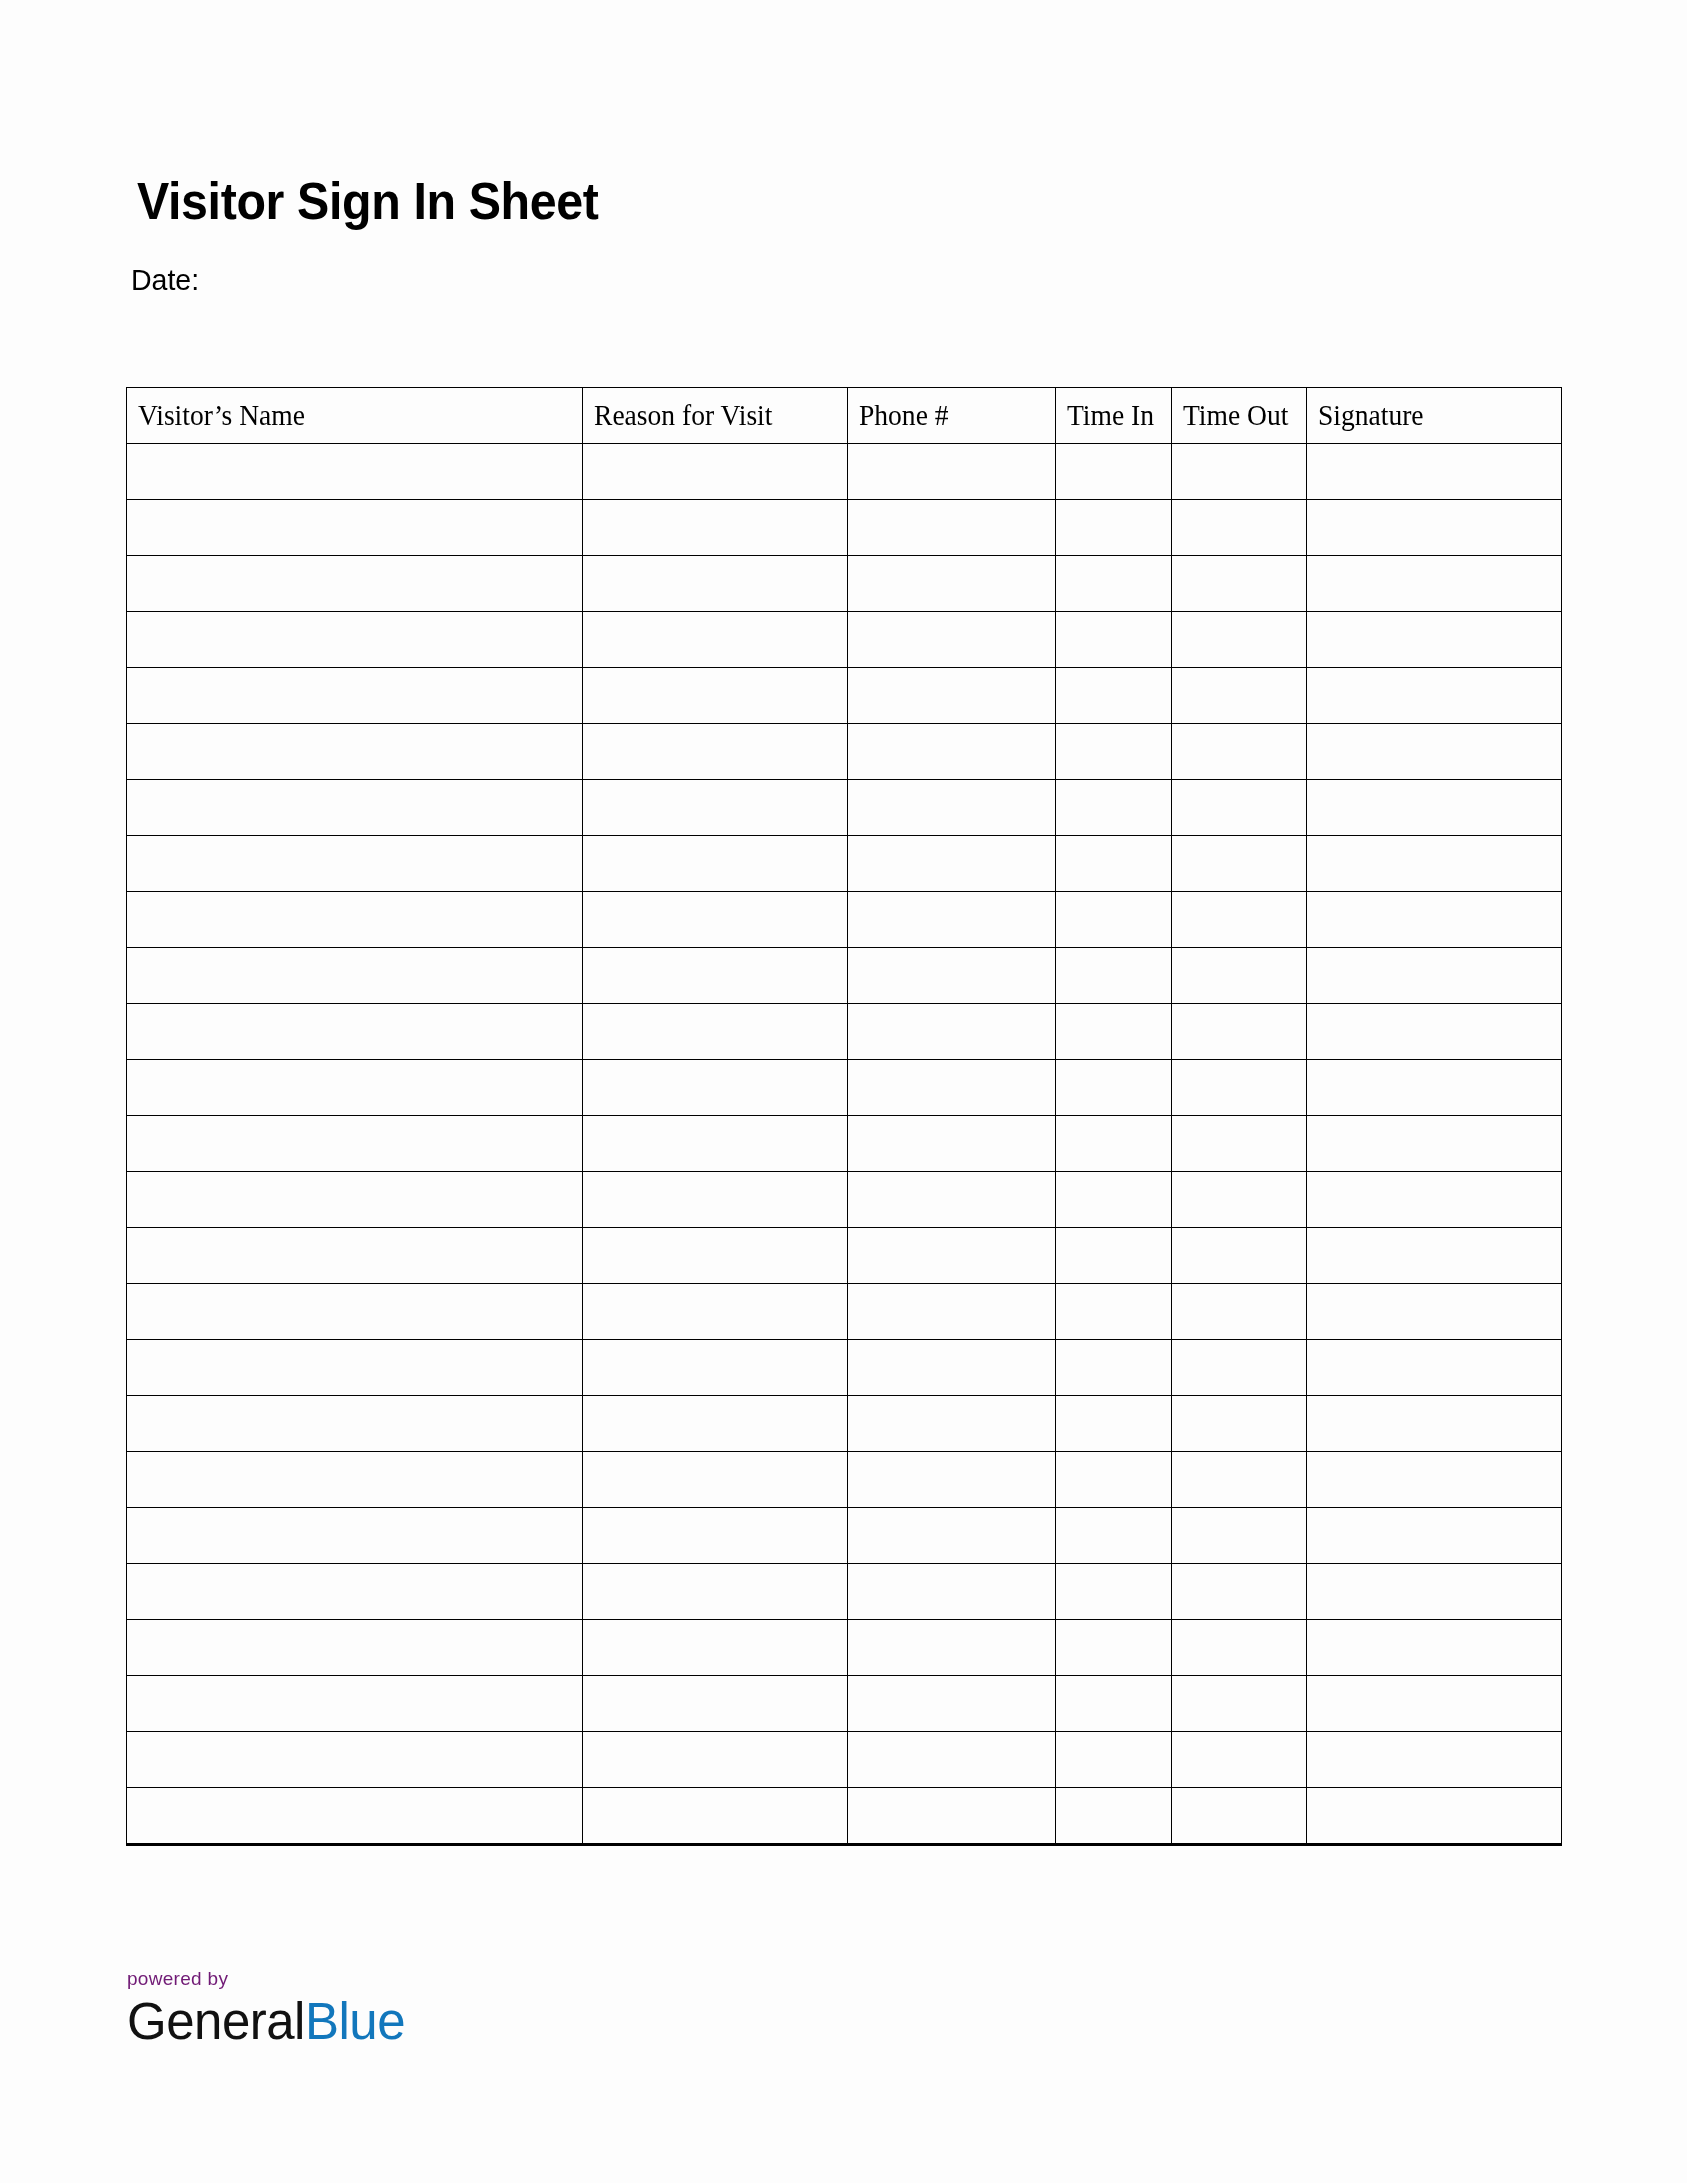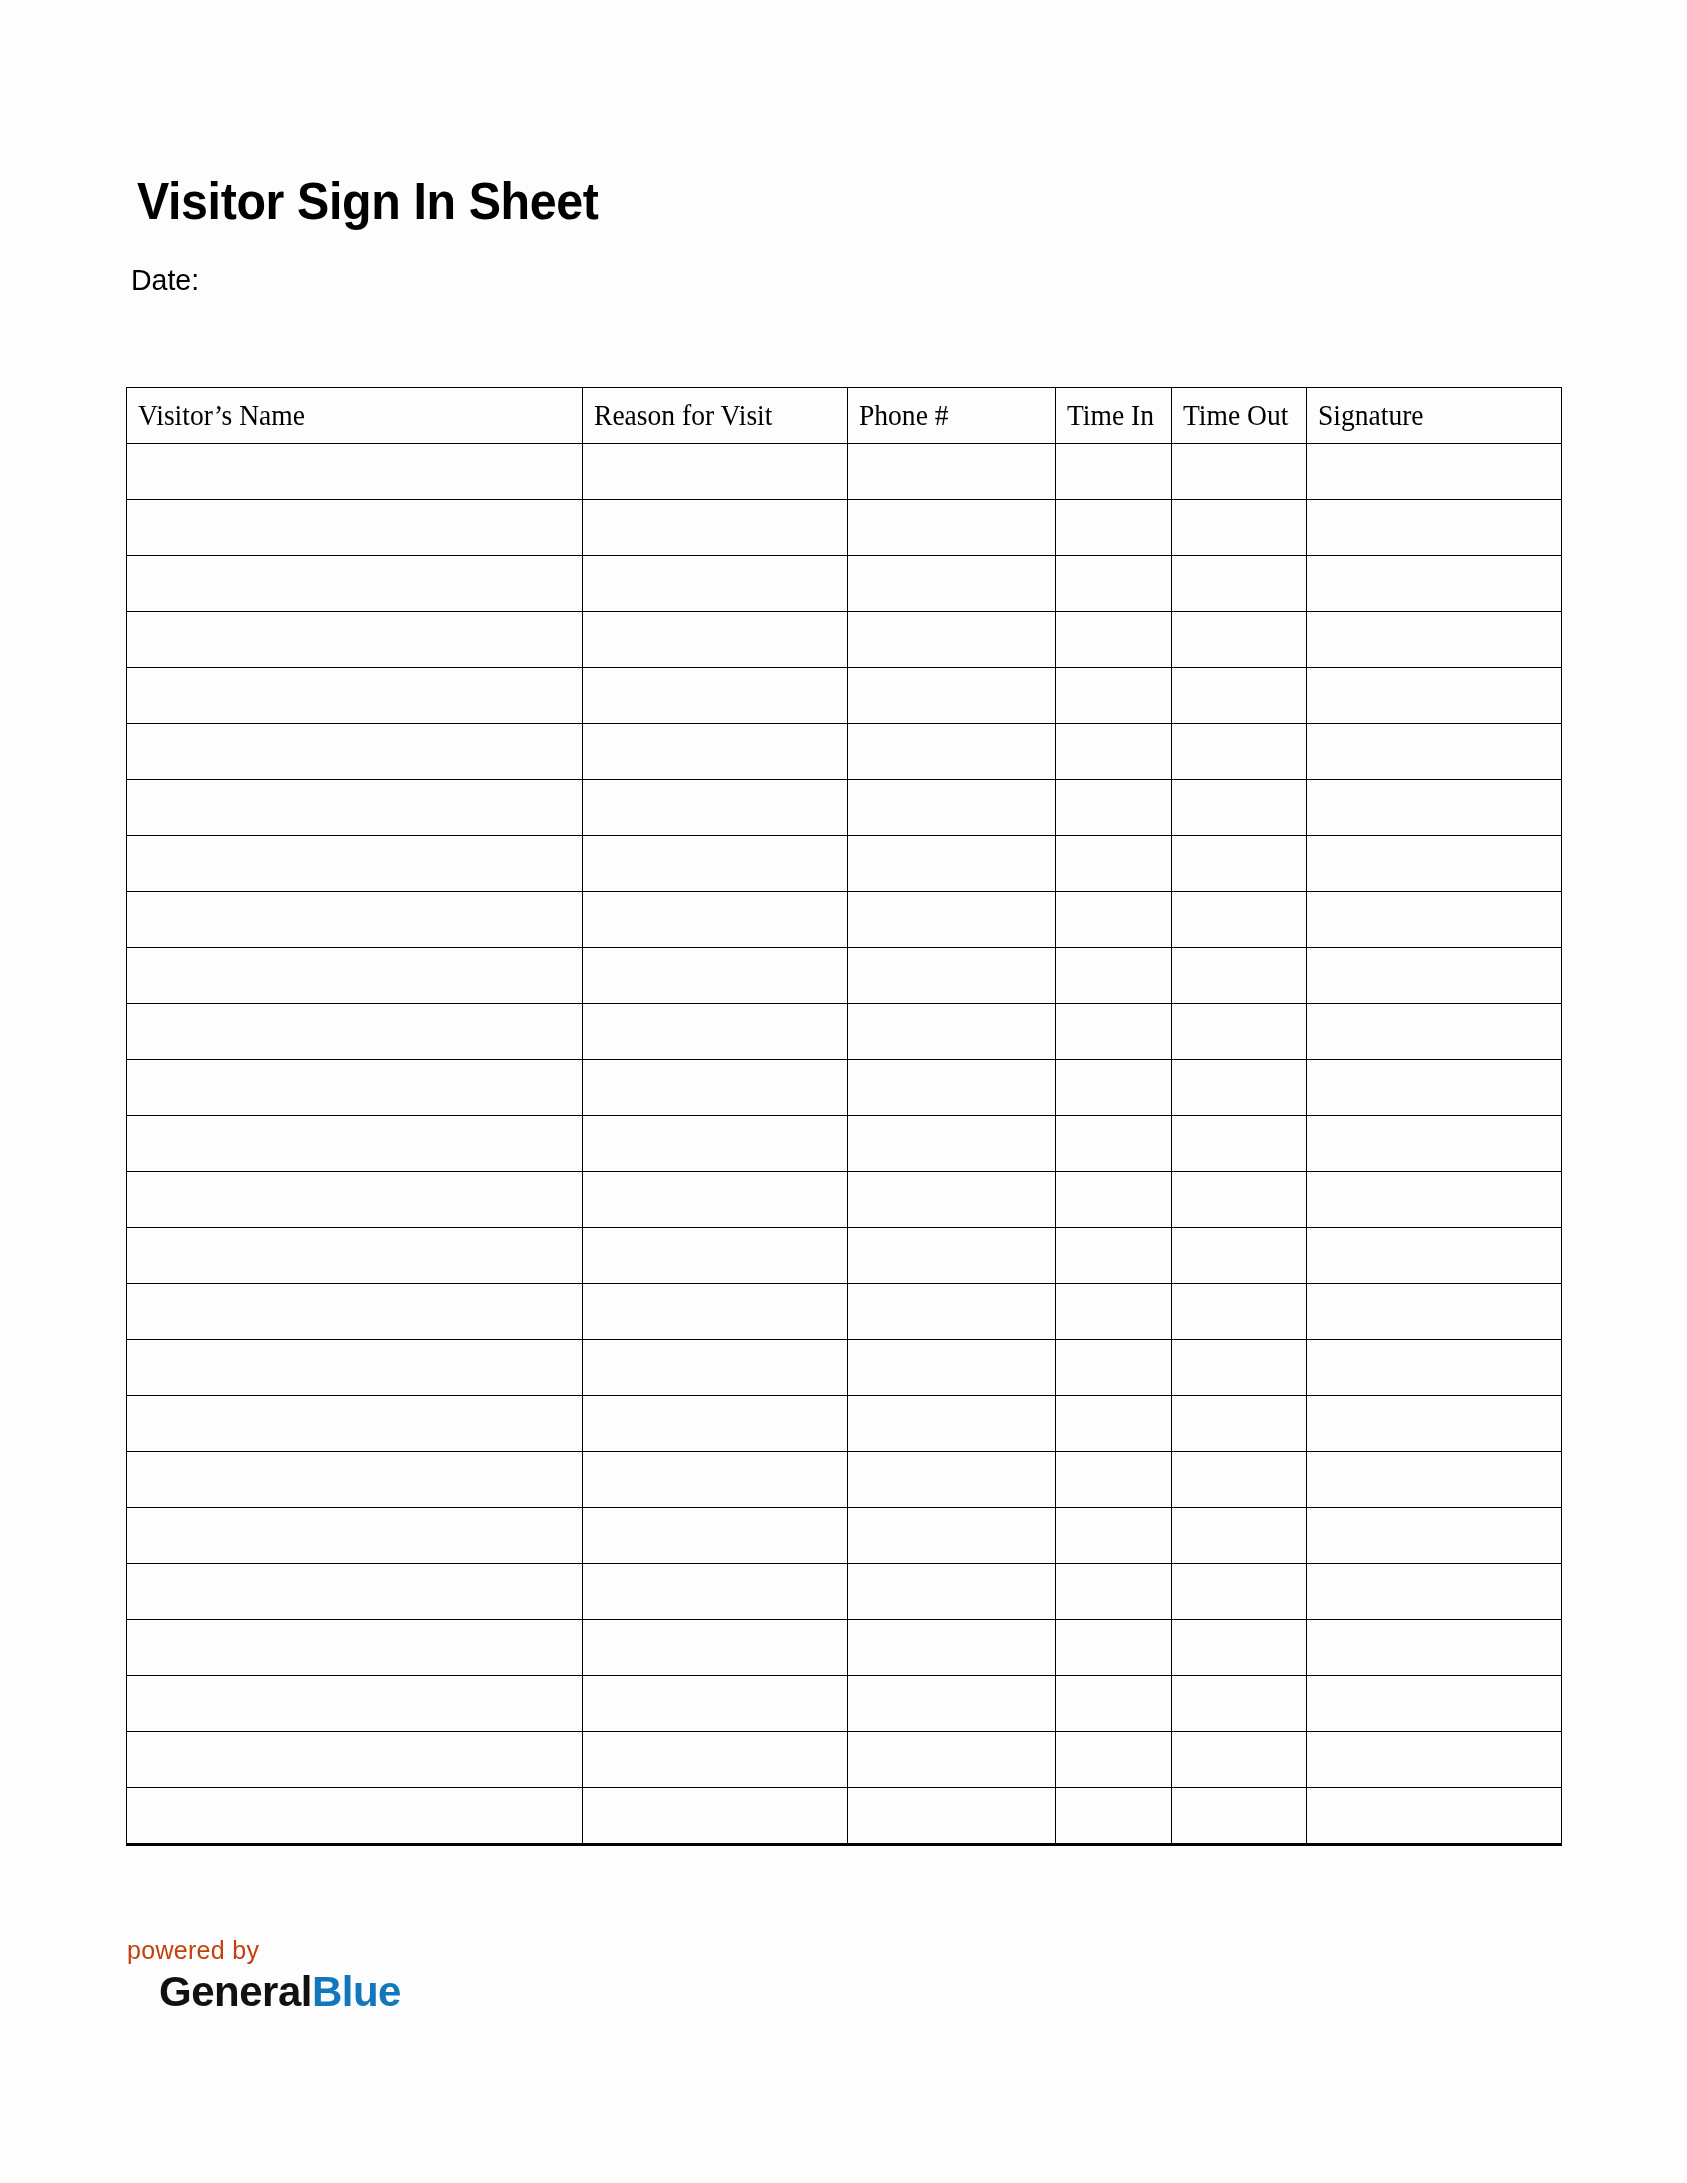--- a/index.html
+++ b/index.html
@@ -96,34 +96,34 @@
   .col-timeout   { width: 135px; }
   .col-signature { width: 255px; }
 
   
   .footer-logo {
     position: absolute;
     left: 127px;
     top: 1938px;
   }
   .powered-by {
-    font-size: 25px;
-    color: #c2410c;
+    font-size: 19px;
+    color: #701a75;
     letter-spacing: 0.3px;
     line-height: 1;
     margin-bottom: 8.3px;
     white-space: nowrap;
+    margin-top: 31px;
   }
   .wordmark {
-    font-size: 42px;
-    font-weight: 700;
+    font-size: 51px;
+    font-weight: 400;
     line-height: 1;
     white-space: nowrap;
     letter-spacing: -0.5px;
-    margin-left: 32px;
   }
   .wordmark .wm-general { color: #111111; }
   .wordmark .wm-blue    { color: #1277bc; }
 </style>
 </head>
 <body>
 
 <div class="page">
 
   <h1 class="doc-title">Visitor Sign In Sheet</h1>

